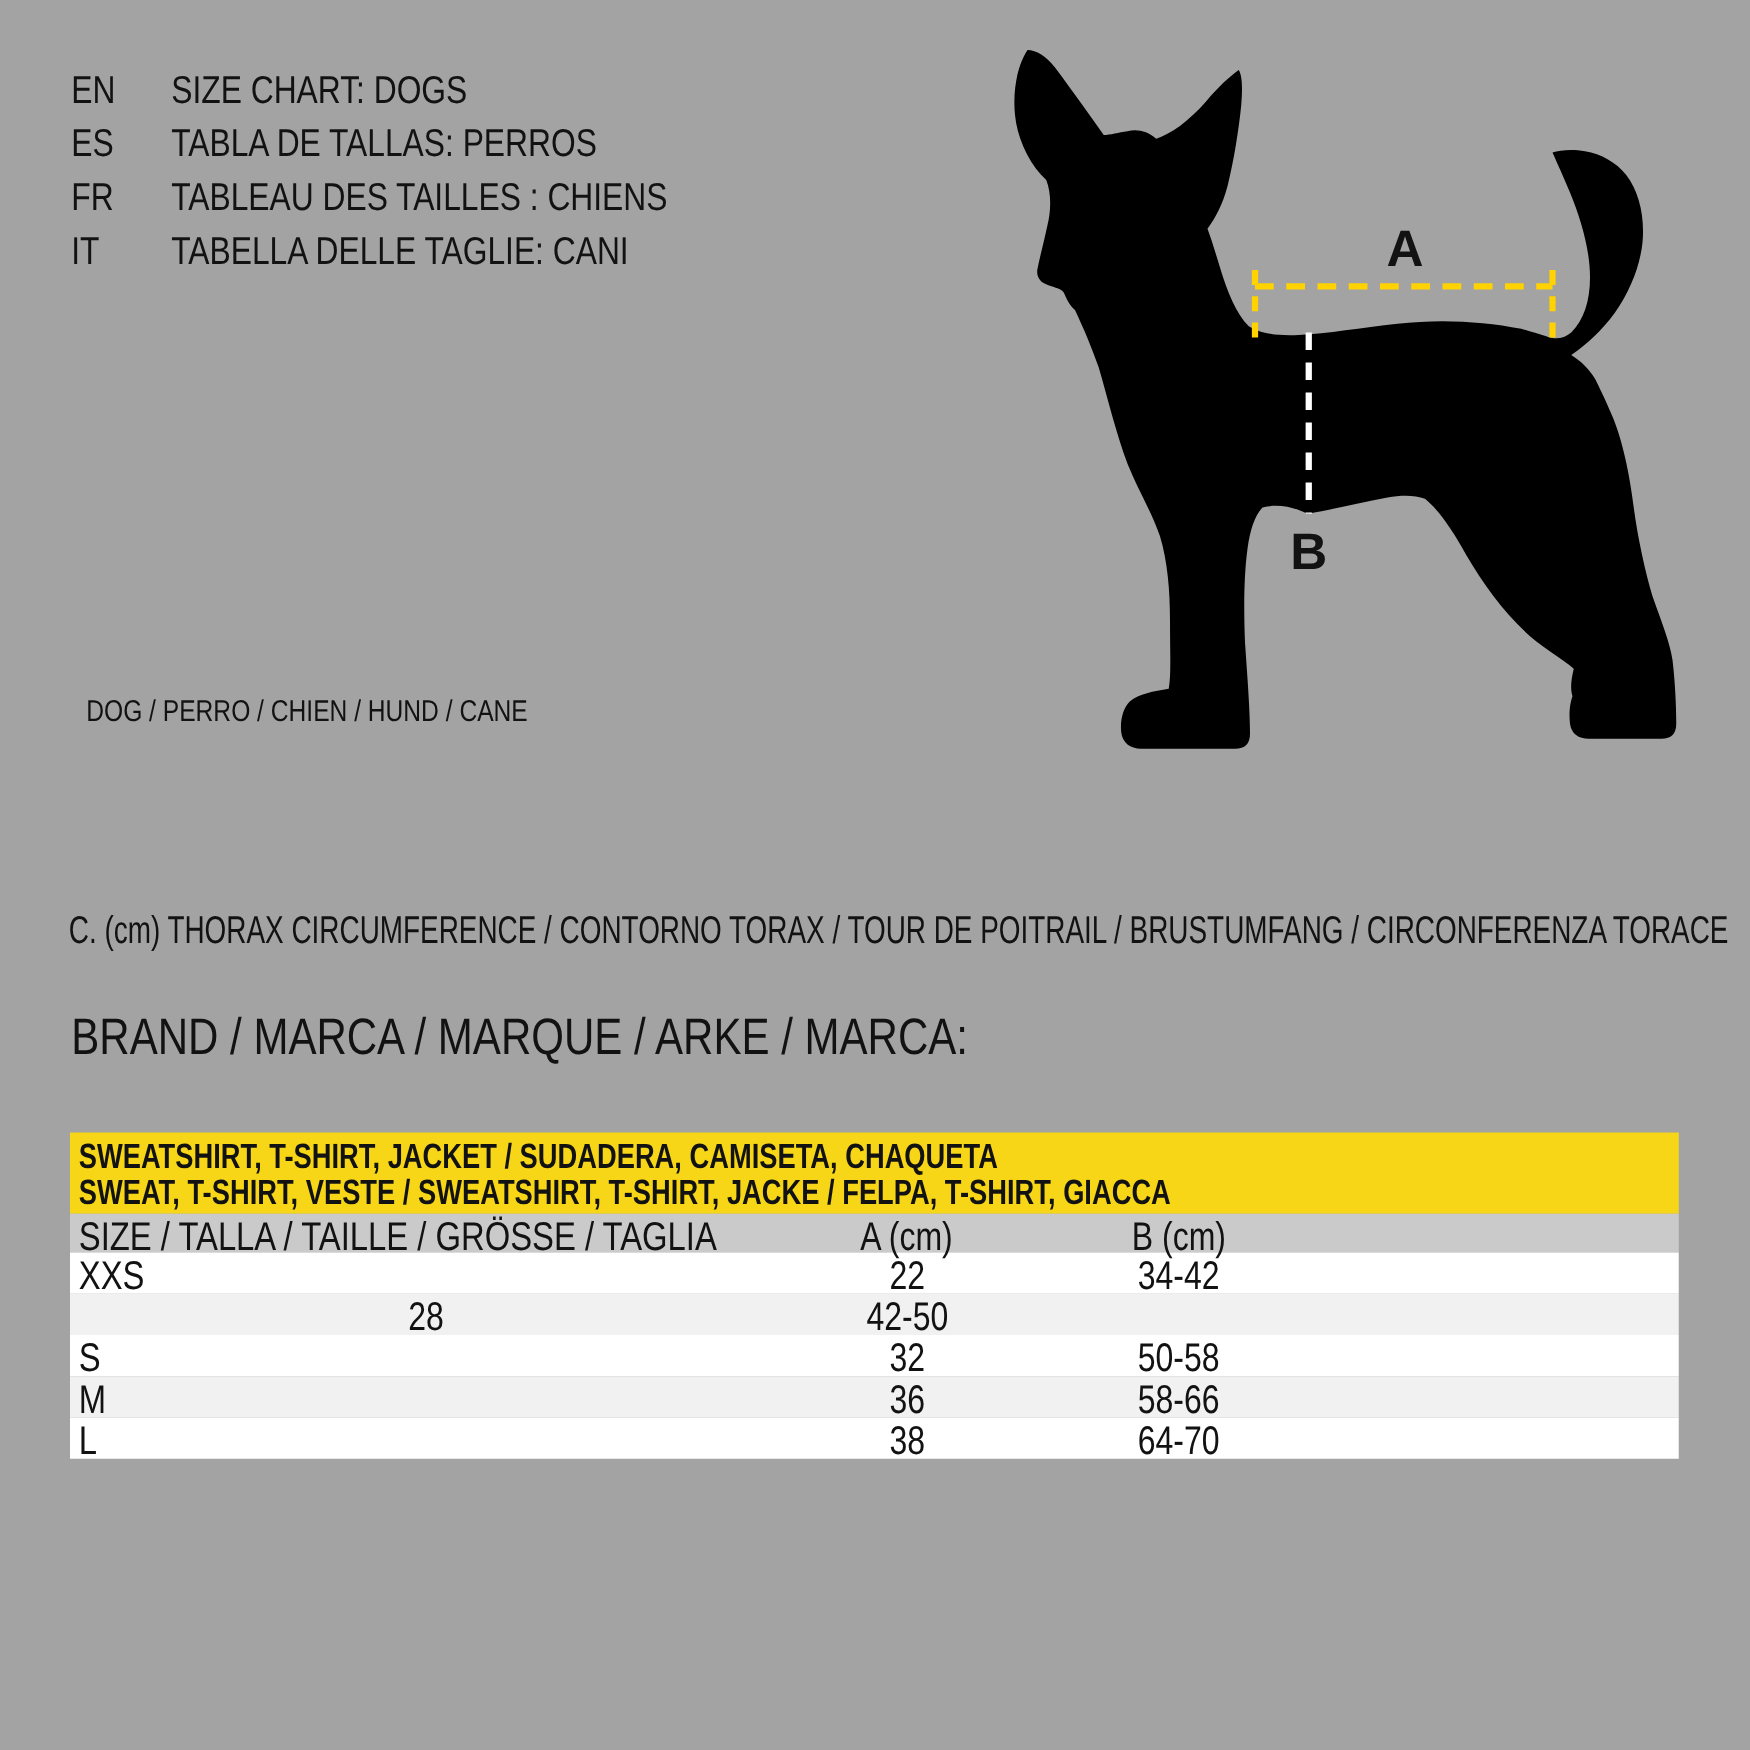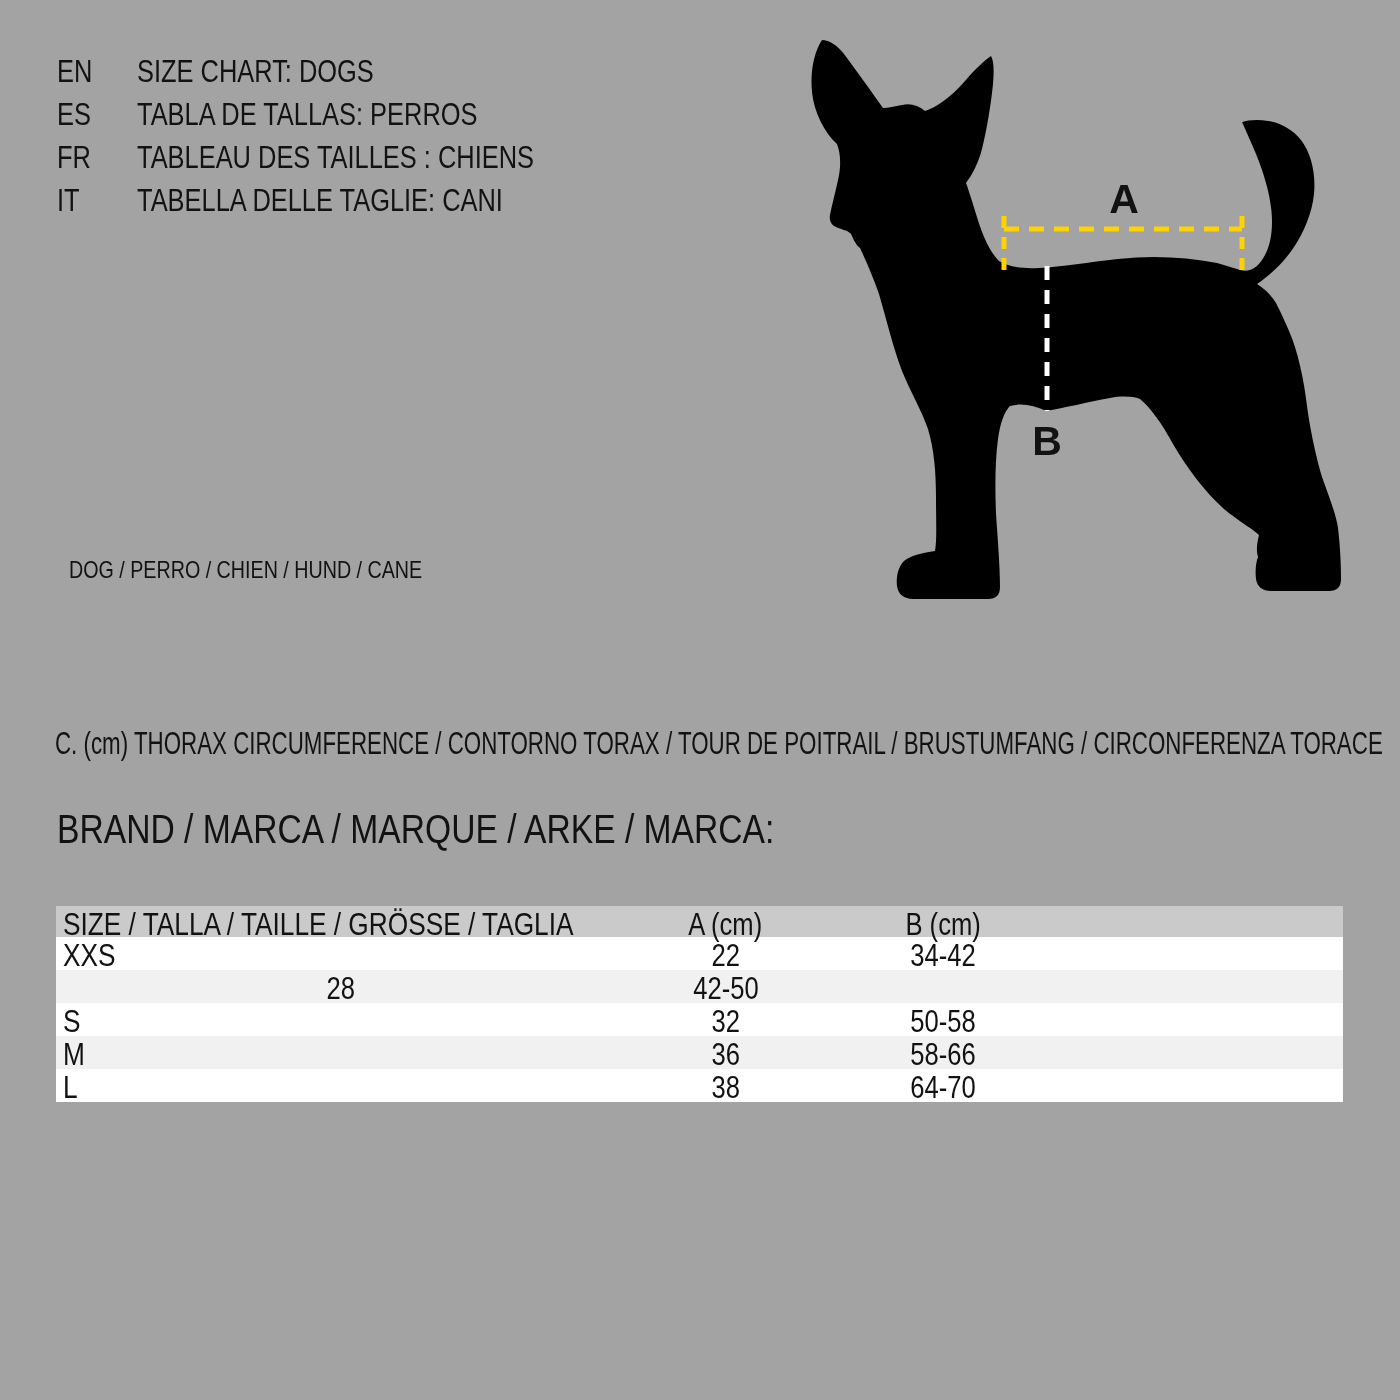--- a/index.html
+++ b/index.html
@@ -136,20 +136,24 @@
   </div>
 
   <div class="legend-c">
     <span class="cx72">C. (cm) THORAX CIRCUMFERENCE / CONTORNO TORAX / TOUR DE POITRAIL / BRUSTUMFANG / CIRCONFERENZA TORACE</span>
   </div>
   <div class="brand-line">
     <span class="cx">BRAND / MARCA / MARQUE / ARKE / MARCA:</span>
   </div>
 
   <div class="size-table">
+    <div class="banner">
+      <div class="banner-line"><span class="cx78">SWEATSHIRT, T-SHIRT, JACKET / SUDADERA, CAMISETA, CHAQUETA</span></div>
+      <div class="banner-line"><span class="cx78">SWEAT, T-SHIRT, VESTE / SWEATSHIRT, T-SHIRT, JACKE / FELPA, T-SHIRT, GIACCA</span></div>
+    </div>
     <div class="trow thead">
       <span><span class="cx">SIZE / TALLA / TAILLE / GRÖSSE / TAGLIA</span></span>
       <span class="cell-center"><span class="cxc">A (cm)</span></span>
       <span class="cell-center"><span class="cxc">B (cm)</span></span>
       <span></span>
     </div>
     <div>
       <div class="trow drow">
         <span><span class="cx">XXS</span></span>
         <span class="cell-center"><span class="cxc">22</span></span>

